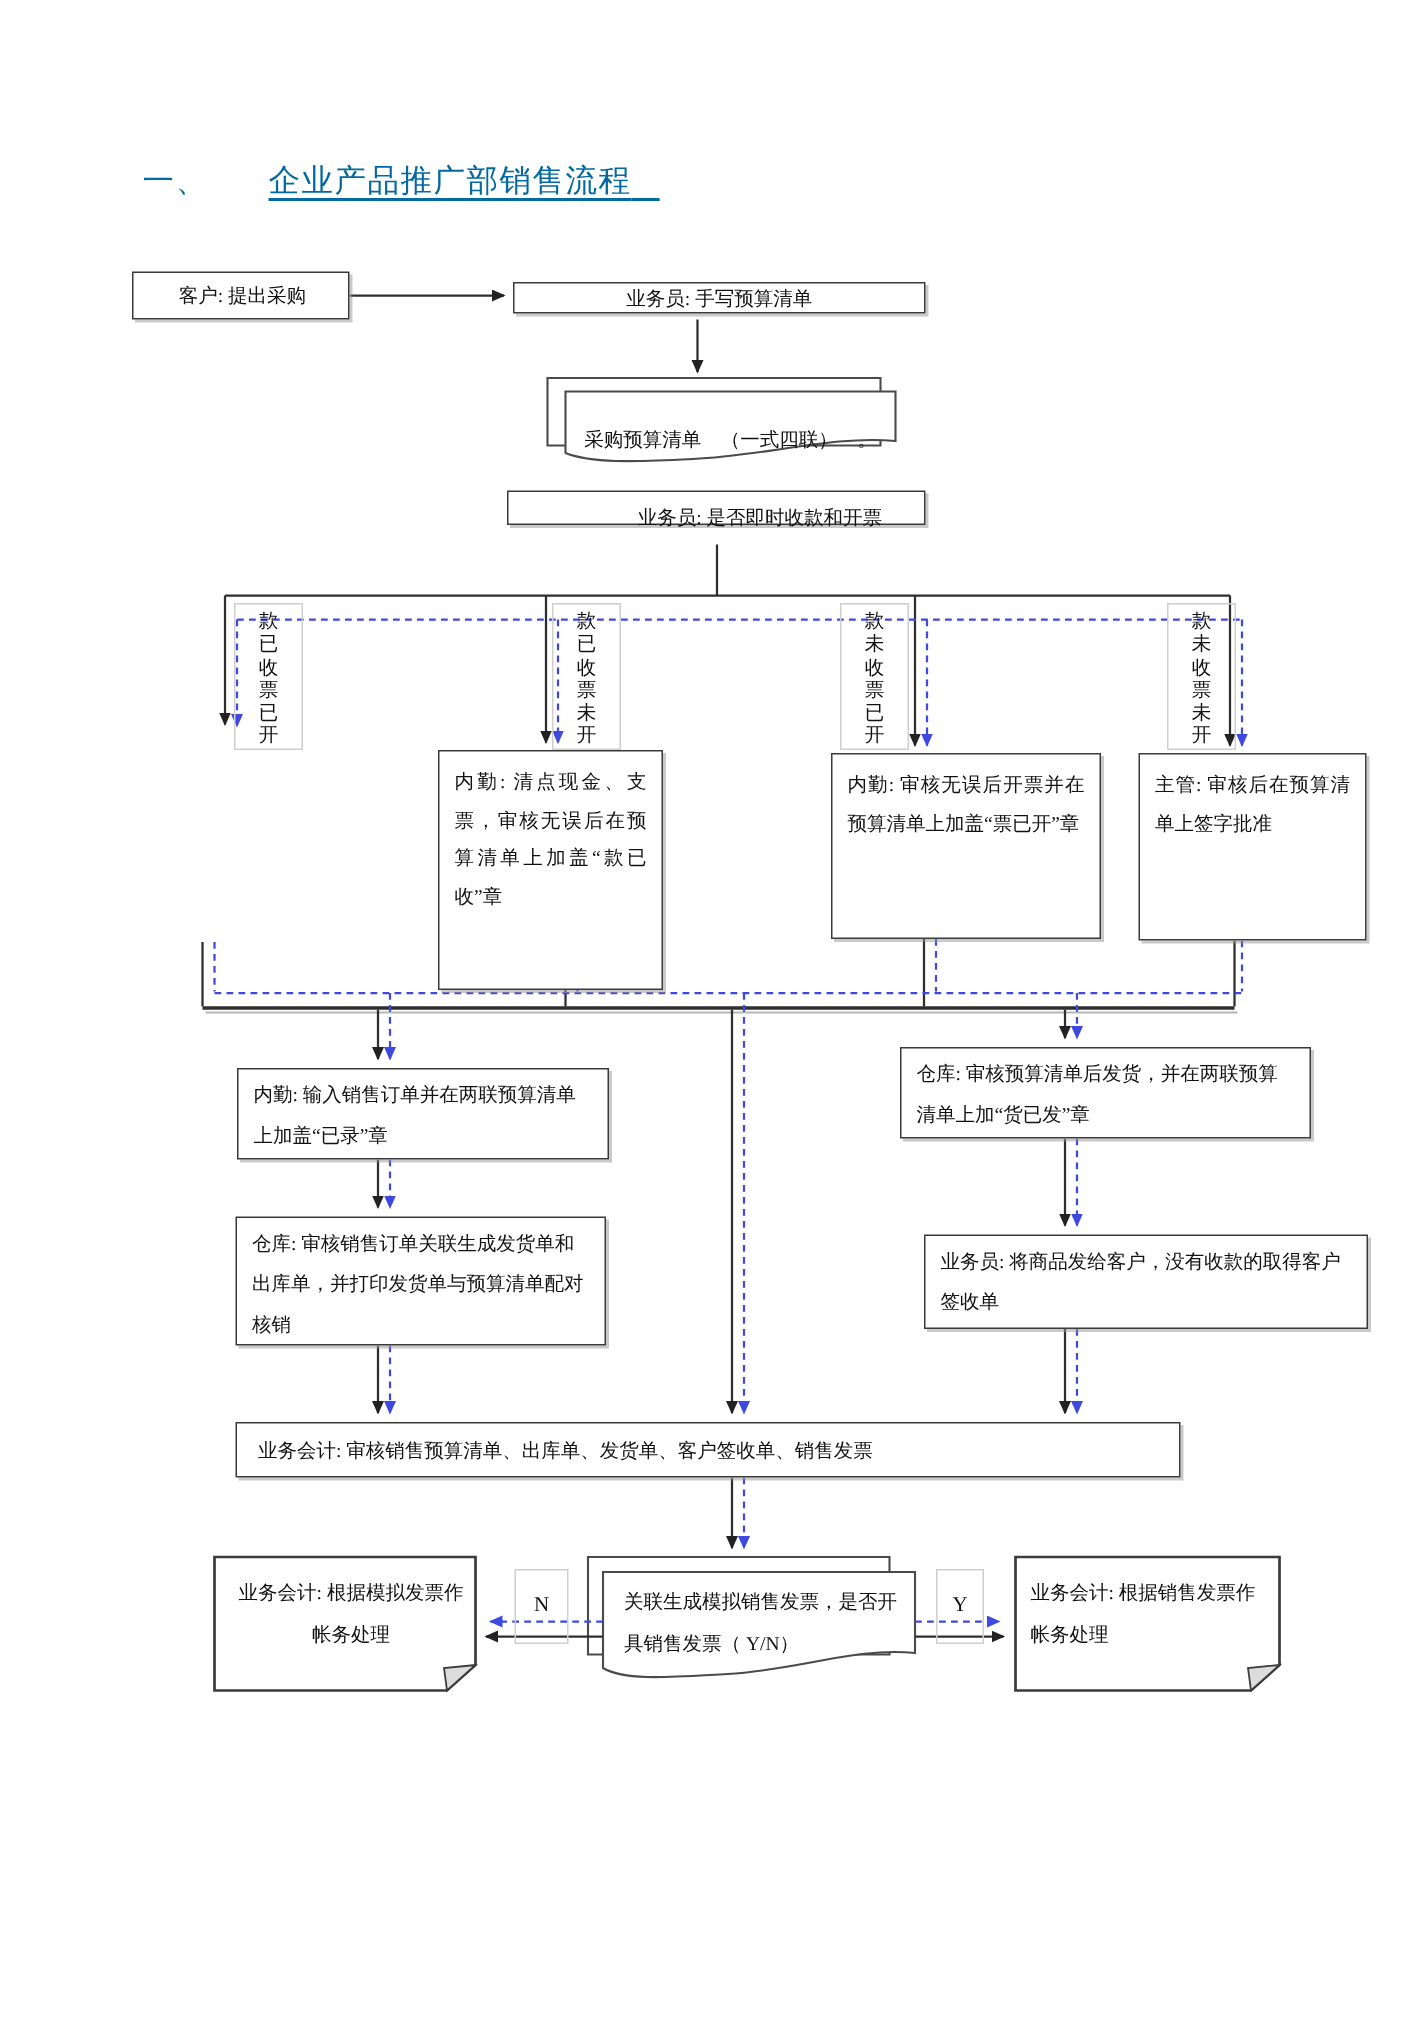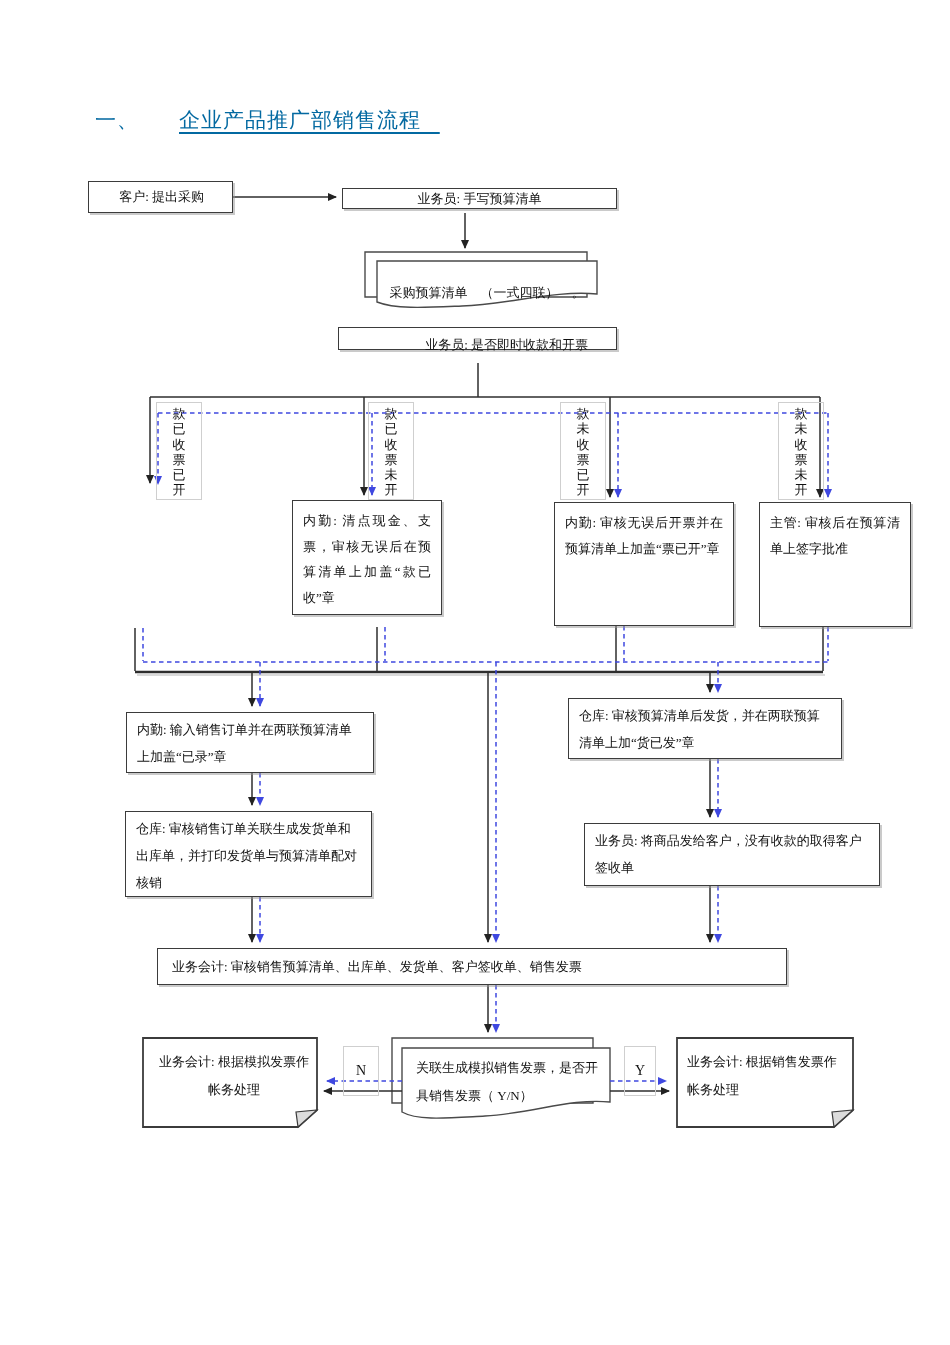--- a/index.html
+++ b/index.html
@@ -11,21 +11,21 @@
   .title .main{text-decoration:underline;text-underline-offset:5px;}
   .title .tail{text-decoration:underline;text-underline-offset:5px;}
 
   svg.layer{position:absolute;left:0;top:0;}
 
   .box{position:absolute;border:1.6px solid #3b3b3b;background:#fff;font-size:13px;
        box-sizing:border-box;box-shadow:2px 2px 0 rgba(150,150,150,.5);line-height:26px;}
   .pad{padding:2px 28px;text-align:right;}
   .ctr{display:flex;align-items:center;justify-content:center;text-align:center;}
   .task{padding:7px 10px;line-height:25.5px;text-align:justify;}
-  .two{padding:3px 10px;line-height:27px;}
+  .two{padding:3px 10px;line-height:27px;margin-left:32px;}
 
   .vlabel{position:absolute;border:1px solid #cfcfcf;background:transparent;
           font-size:13px;}
   .vlabel span{display:block;width:14px;margin:3px auto 0 auto;word-break:break-all;
                line-height:15.3px;text-align:center;}
 
   .tag{position:absolute;border:1px solid #cfcfcf;font-size:14px;
        display:flex;align-items:center;justify-content:center;background:transparent;}
 
   .freetext{position:absolute;font-size:13px;background:transparent;}
@@ -134,21 +134,21 @@
   <div class="vlabel" style="left:368px;top:402px;width:44px;height:96px;">
       <span>款已收票未开</span>
     </div>
   <div class="vlabel" style="left:560px;top:402px;width:44px;height:96px;">
       <span>款未收票已开</span>
     </div>
   <div class="vlabel" style="left:778px;top:402px;width:44px;height:96px;">
       <span>款未收票未开</span>
     </div>
 
-  <div class="box task" style="left:292px;top:500px;width:150px;height:115px;">内勤: 清点现金、支票，审核无误后在预算清单上加盖“款已收”章</div>
+  <div class="box task" style="left:292px;top:500px;width:150px;height:160px;">内勤: 清点现金、支票，审核无误后在预算清单上加盖“款已收”章</div>
   <div class="box task" style="left:554px;top:502px;width:180px;height:124px;">内勤: 审核无误后开票并在预算清单上加盖“票已开”章</div>
   <div class="box two" style="left:126px;top:712px;width:248px;height:61px;">内勤: 输入销售订单并在两联预算清单上加盖“已录”章</div>
 
   <div class="box task" style="left:759px;top:502px;width:152px;height:125px;">主管: 审核后在预算清单上签字批准</div>
   <div class="box two" style="left:125px;top:811px;width:247px;height:86px;">仓库: 审核销售订单关联生成发货单和出库单，并打印发货单与预算清单配对核销</div>
 
   <div class="box two" style="left:568px;top:698px;width:274px;height:61px;">仓库: 审核预算清单后发货，并在两联预算清单上加“货已发”章</div>
   <div class="box two" style="left:584px;top:823px;width:296px;height:63px;">业务员: 将商品发给客户，没有收款的取得客户签收单</div>
 
   <div class="box" style="left:157px;top:948px;width:630px;height:37px;display:flex;align-items:center;padding-left:14px;">业务会计: 审核销售预算清单、出库单、发货单、客户签收单、销售发票</div>

